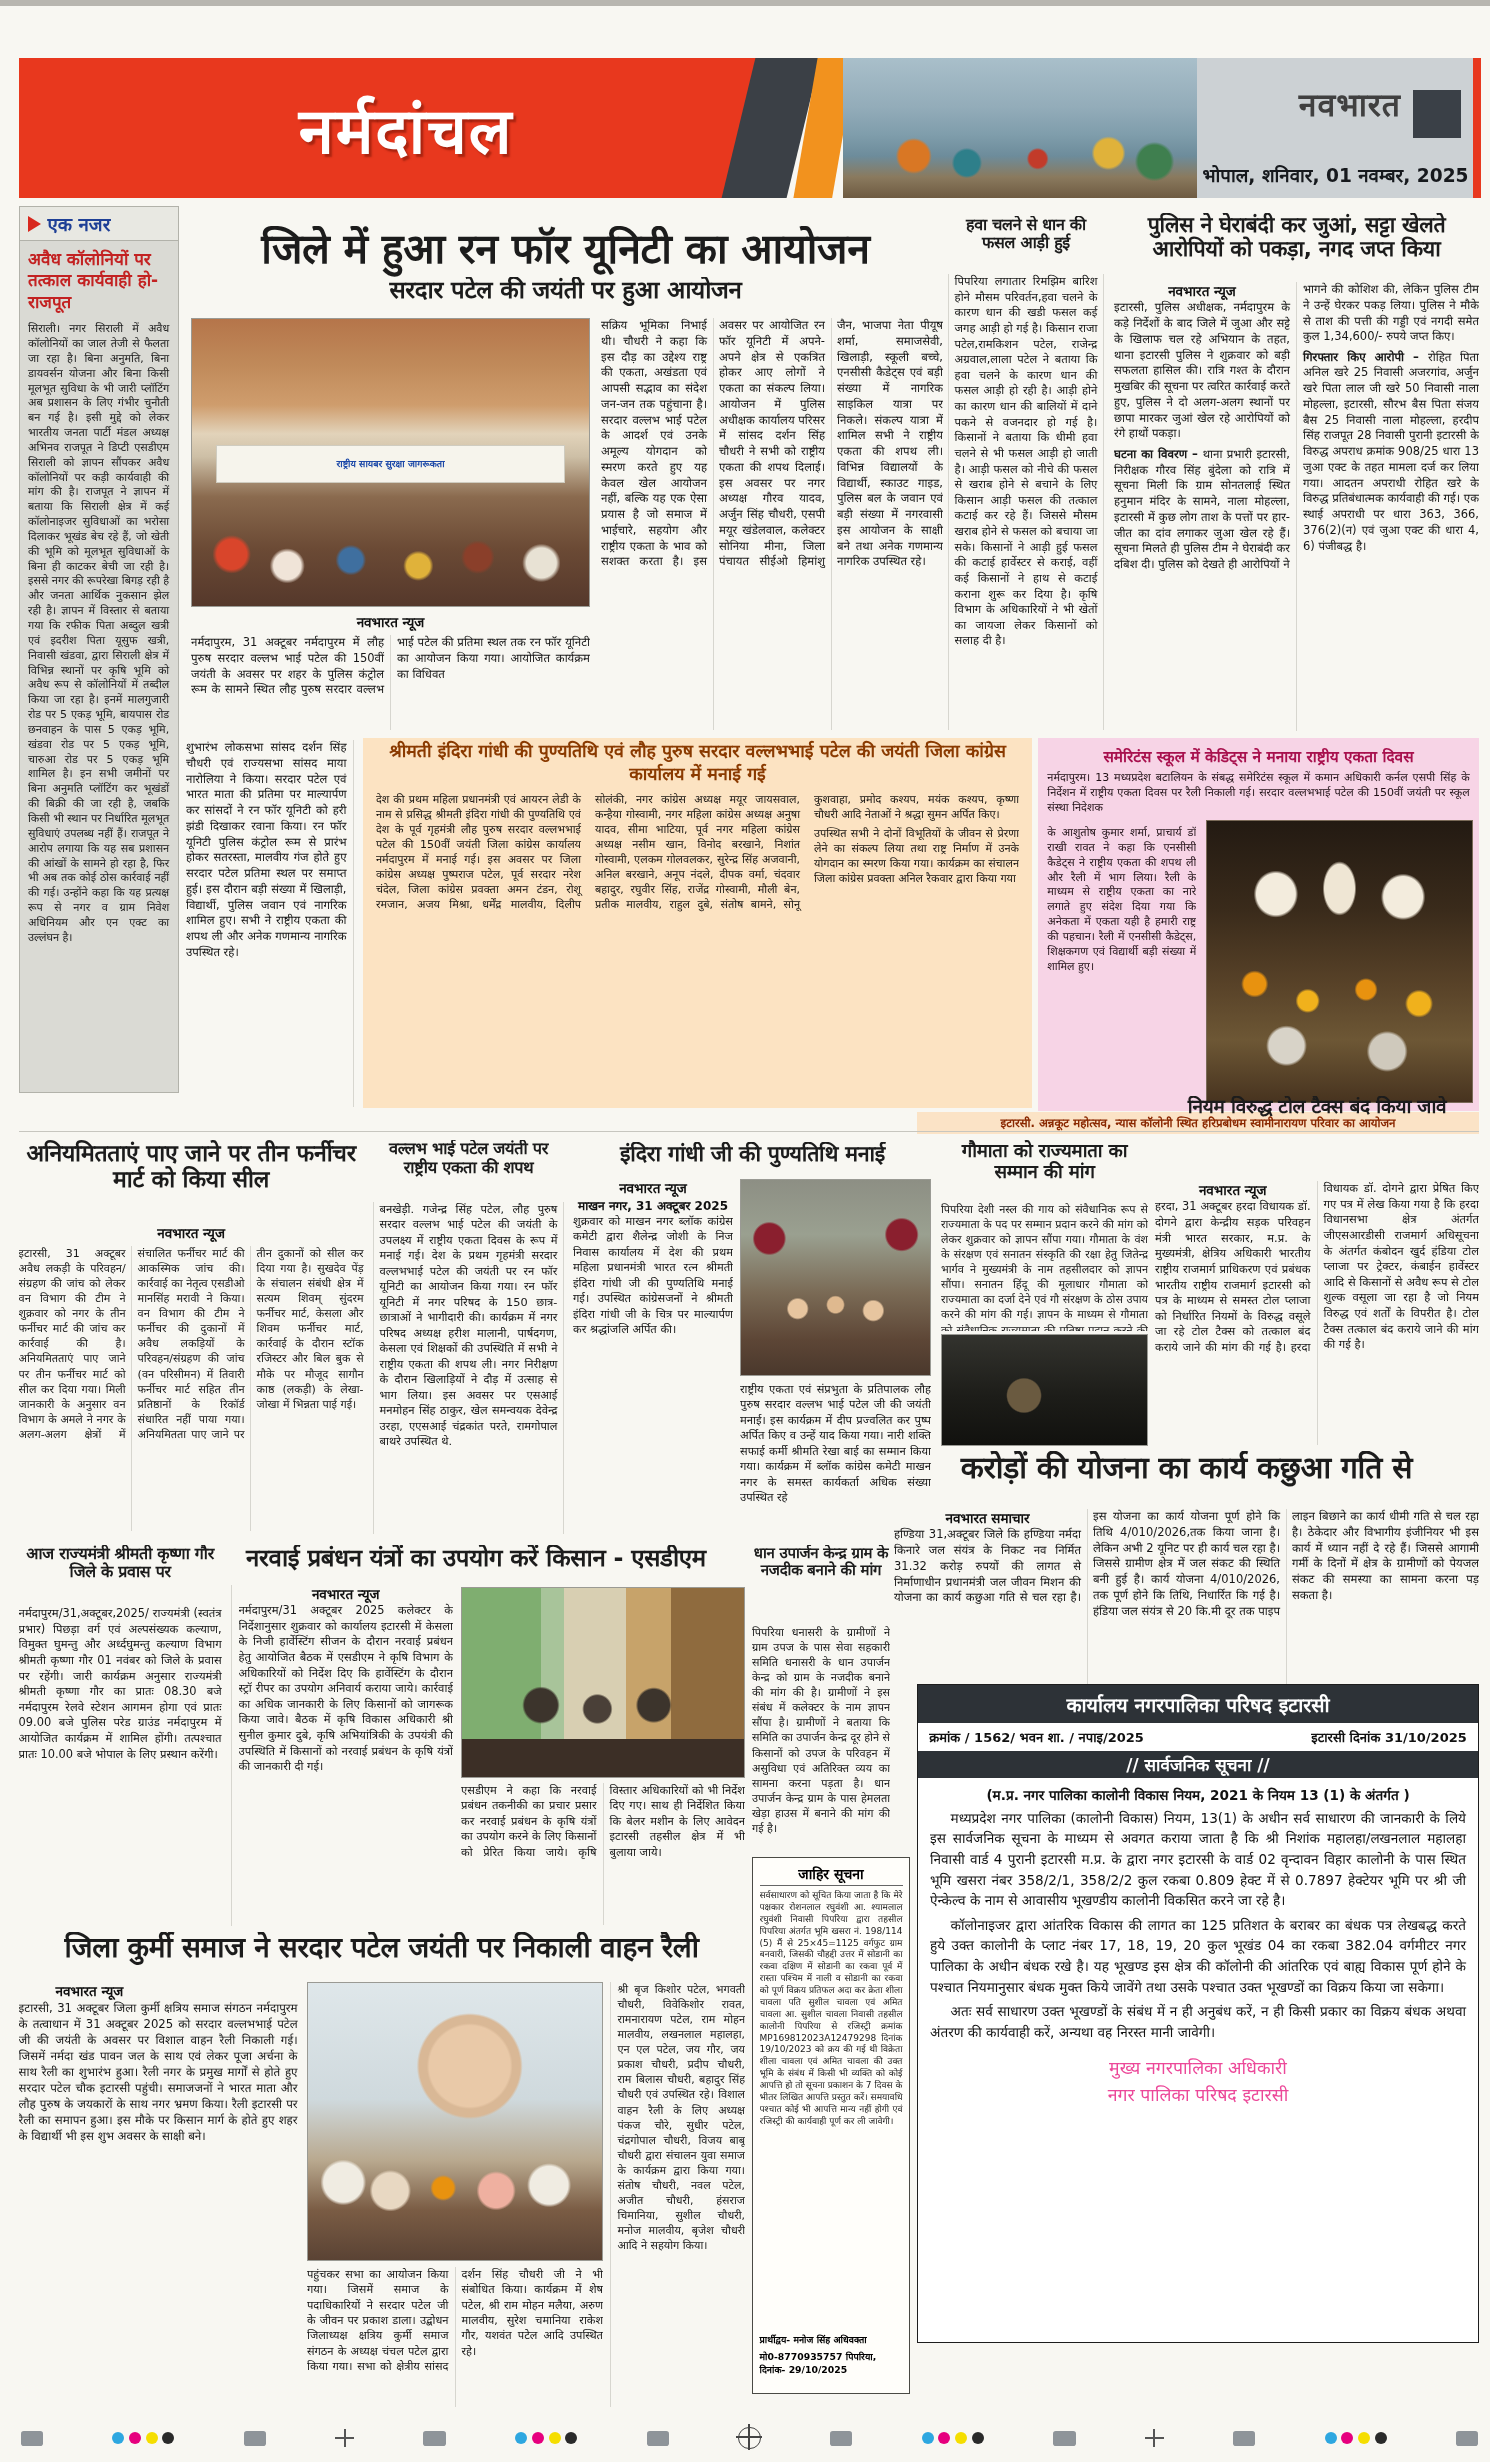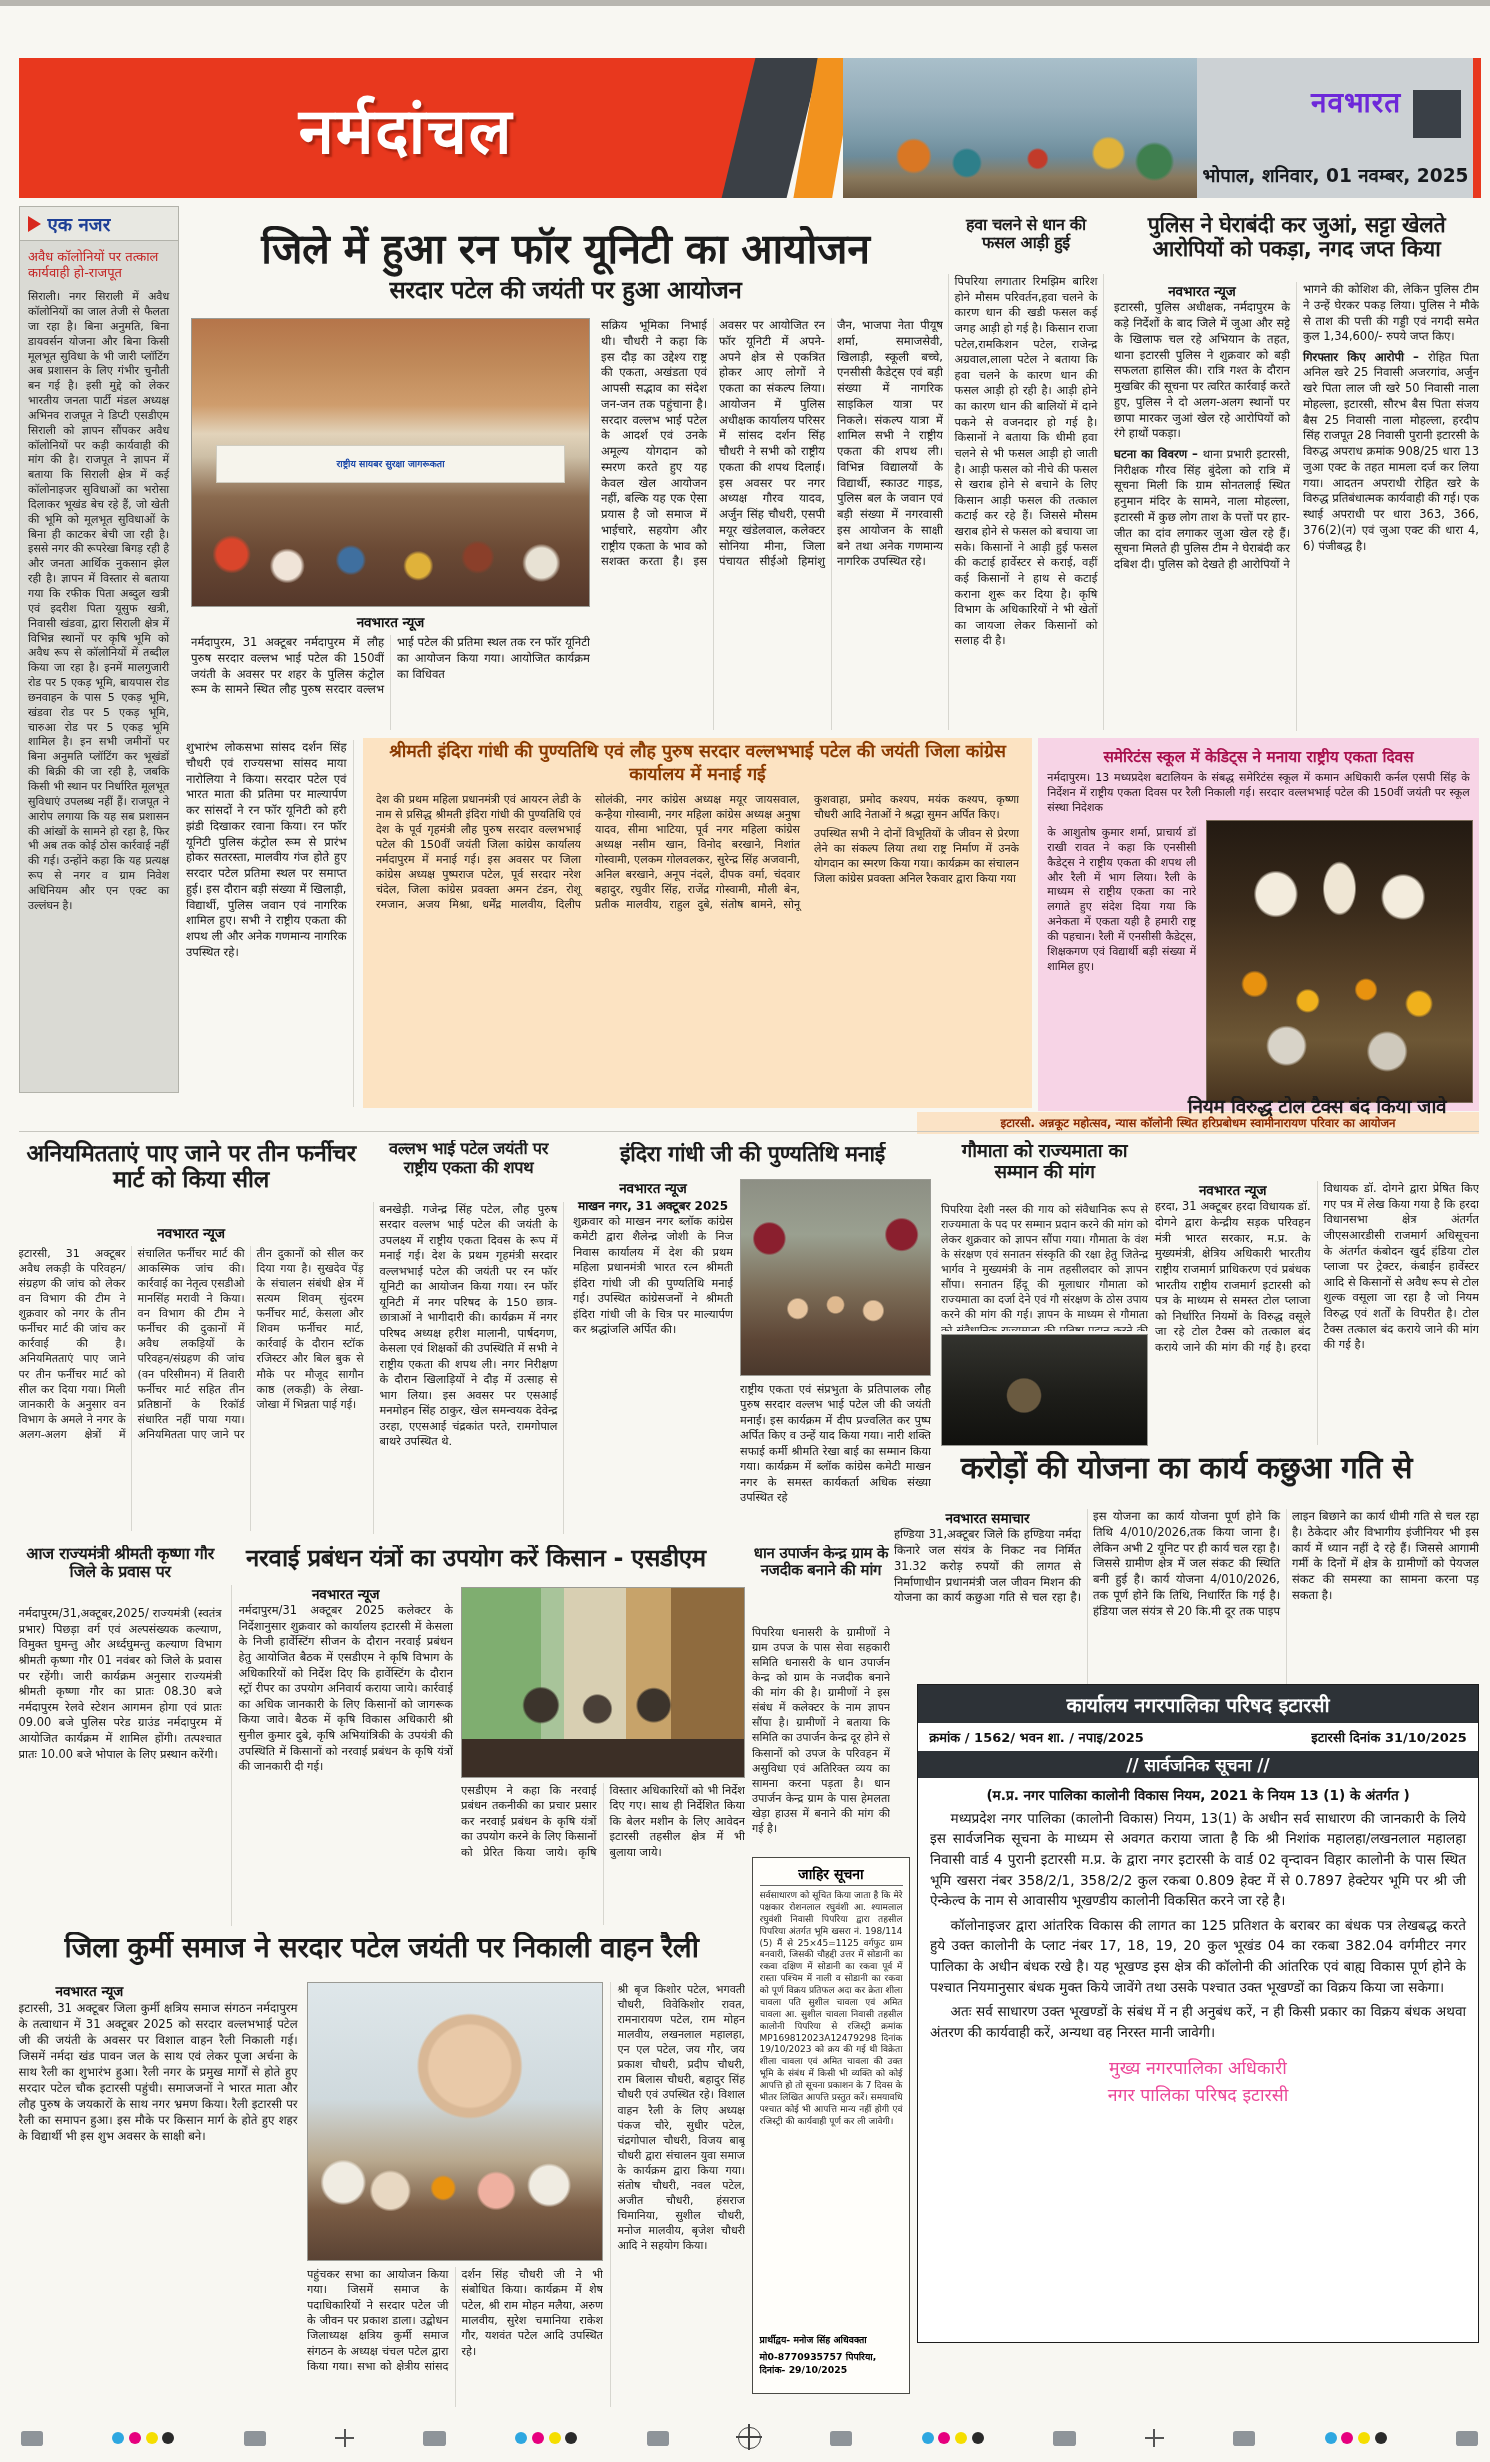--- a/index.html
+++ b/index.html
@@ -21,30 +21,30 @@
 #mast-dark{position:absolute;left:719px;top:52px;width:130px;height:140px;background:#3b4046;clip-path:polygon(28% 0,78% 0,52% 100%,2% 100%)}
 #mast-orange{position:absolute;left:745px;top:52px;width:121px;height:140px;background:#f2921e;clip-path:polygon(60% 0,92% 0,72% 100%,40% 100%)}
 #mast-photo{position:absolute;left:843px;top:52px;width:354px;height:140px;background:
  radial-gradient(circle at 20% 70%,#d97724 0 5%,transparent 6%),
  radial-gradient(circle at 35% 75%,#2e7f8a 0 5%,transparent 6%),
  radial-gradient(circle at 55% 72%,#c23b2a 0 4%,transparent 5%),
  radial-gradient(circle at 75% 68%,#e0b23a 0 5%,transparent 6%),
  radial-gradient(circle at 88% 74%,#3f7f4f 0 5%,transparent 6%),
  linear-gradient(180deg,#a9bfca 0%,#93acb9 35%,#7f9dab 55%,#6d8c9b 70%,#8a7a5e 85%,#6e5a41 100%)}
 #mast-gray{position:absolute;left:1197px;top:52px;width:277px;height:140px;background:#ccd1d4}
-#mast-paper{position:absolute;right:73px;top:24px;font-size:28px;font-weight:700;color:#6d28d9;letter-spacing:0.9px}
+#mast-paper{position:absolute;right:73px;top:24px;font-size:32px;font-weight:700;color:#404040;letter-spacing:0.9px}
 #mast-sq{position:absolute;right:13px;top:32px;width:48px;height:48px;background:#3a4047}
 #mast-date{position:absolute;left:0;right:0;bottom:11.2px;text-align:center;font-size:18.6px;font-weight:700;color:#16191d}
 #mast-bar{position:absolute;left:1473px;top:52px;width:7.5px;height:140px;background:#e8381e}
 
 #eknajar{position:absolute;left:18.6px;top:200px;width:160px;height:887px;background:#dadad4;border:0.9px solid #b2b2aa;overflow:hidden}
 #eknajar .hd{display:flex;align-items:center;gap:6.5px;height:34px;padding:0 8.4px;background:#e8e8e2;border-bottom:0.9px solid #b2b2aa}
 #eknajar .arr{width:0;height:0;border-top:8.4px solid transparent;border-bottom:8.4px solid transparent;border-left:13px solid #d8281e}
 #eknajar .hd span{font-size:18.6px;font-weight:700;color:#1e3f96}
-#eknajar .ehl{padding:7.5px 8.4px 4.7px;font-size:13px;font-weight:400;color:#c32222;line-height:1.28}
+#eknajar .ehl{padding:7.5px 8.4px 4.7px;font-size:17px;font-weight:700;color:#c32222;line-height:1.28}
 #eknajar .ebody{padding:3.7px 8.4px;font-size:11px;line-height:1.35;color:#1b1b1b;text-align:justify;height:751px;overflow:hidden}
 
 #congress{position:absolute;left:363px;top:732px;width:669px;height:370px;background:#fce3c2;padding:2px 13px;overflow:hidden}
 #congress .bhl{font-size:17.7px;font-weight:700;color:#8a3a00;text-align:center;line-height:1.32;margin-bottom:6.5px}
 #congress .bb{column-count:3;column-gap:14px;font-size:11px;line-height:1.36;text-align:justify;height:287px;overflow:hidden;color:#181410}
 #school{position:absolute;left:1038px;top:732px;width:441px;height:373px;background:#f7d4e6;padding:7.5px 9.3px;overflow:hidden}
 #school .bhl{font-size:15.4px;font-weight:700;color:#a8114e;text-align:center;margin-bottom:4.7px}
 #school .intro{font-size:11px;line-height:1.35;text-align:justify;height:52px;overflow:hidden;color:#201016}
 #school .nbody{position:absolute;left:9.3px;top:88px;width:149px;height:276px;font-size:11px;line-height:1.35;text-align:justify;overflow:hidden;color:#201016}
 #temple-photo{position:absolute;left:1206px;top:814px;width:267px;height:283px;border:0.9px solid #7a6a58;background:

